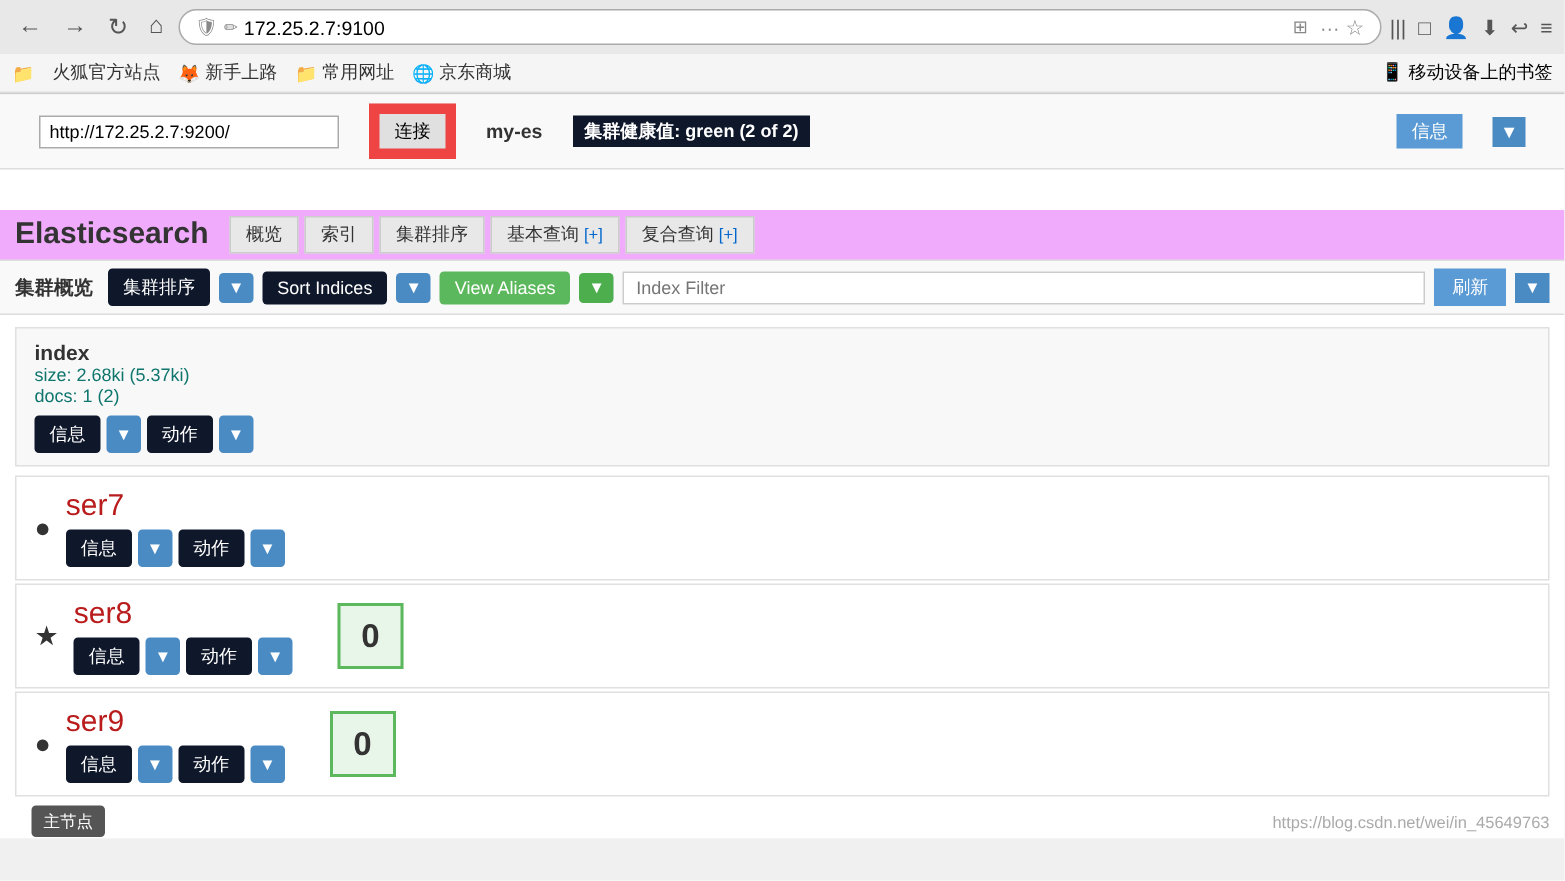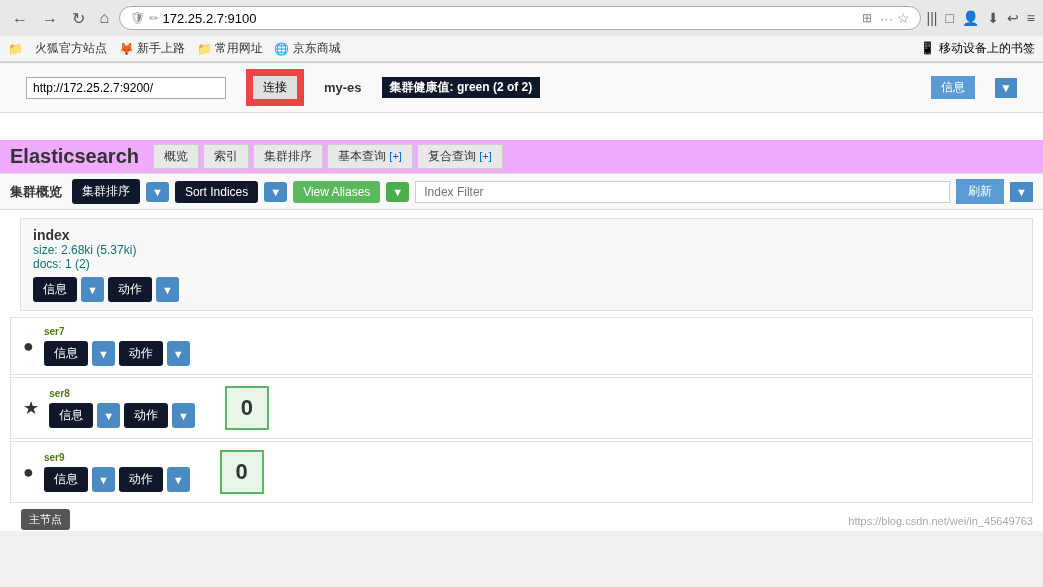--- a/index.html
+++ b/index.html
@@ -39,32 +39,32 @@
     .toolbar-label { font-size: 13px; font-weight: bold; color: #333; margin-right: 4px; }
     .btn-blue { background: #0f172a; color: white; border: none; padding: 4px 10px; cursor: pointer; font-size: 12px; border-radius: 3px; }
     .btn-blue-arrow { background: #4a8bc4; color: white; border: none; padding: 4px 6px; cursor: pointer; font-size: 11px; border-radius: 3px; }
     .btn-green { background: #5cb85c; color: white; border: none; padding: 4px 10px; cursor: pointer; font-size: 12px; border-radius: 3px; }
     .btn-green-arrow { background: #4cae4c; color: white; border: none; padding: 4px 6px; cursor: pointer; font-size: 11px; border-radius: 3px; }
     .index-filter { border: 1px solid #ccc; padding: 3px 8px; font-size: 12px; flex: 1; color: #6d28d9; }
     .refresh-btn { background: #5b9bd5; color: white; border: none; padding: 4px 12px; cursor: pointer; font-size: 12px; margin-left: auto; }
     .refresh-arrow { background: #4a8bc4; color: white; border: none; padding: 4px 6px; cursor: pointer; font-size: 11px; }
 
     
-    .index-panel { background: #f8f8f8; border: 1px solid #e0e0e0; margin: 8px 10px 0 20px; padding: 8px 12px; display: flex; align-items: flex-start; gap: 20px; }
+    .index-panel { background: #f8f8f8; border: 1px solid #e0e0e0; margin: 8px 10px 0 10px; padding: 8px 12px; display: flex; align-items: flex-start; gap: 20px; }
     .index-info h3 { font-size: 14px; font-weight: bold; color: #333; }
     .index-info p { font-size: 12px; color: #0f766e; }
     .index-actions { display: flex; gap: 4px; margin-top: 6px; }
 
     
     .nodes-container { padding: 6px 10px; }
     .node-row { display: flex; align-items: center; background: white; border: 1px solid #e0e0e0; margin-bottom: 2px; padding: 8px 12px; gap: 10px; position: relative; }
     .node-icon { font-size: 18px; }
     .node-icon.circle { color: #333; }
     .node-icon.star { color: #333; }
-    .node-name { font-size: 10px; font-weight: bold; color: #4d7c0f; min-width: 60px; }
+    .node-name { font-size: 20px; font-weight: normal; color: #b91c1c; min-width: 60px; }
     .node-btn-group { display: flex; gap: 4px; margin-top: 4px; }
     .node-info { display: flex; flex-direction: column; }
     .shard-box { width: 44px; height: 44px; border: 2px solid #5cb85c; background: #e8f5e9; display: flex; align-items: center; justify-content: center; font-size: 22px; font-weight: bold; color: #333; margin-left: 20px; }
     .tooltip { position: absolute; left: 10px; bottom: -28px; background: #555; color: white; padding: 3px 8px; font-size: 11px; border-radius: 3px; z-index: 10; white-space: nowrap; }
 
     
     .footer { text-align: right; padding: 4px 10px; font-size: 11px; color: #aaa; }
   </style>
 </head>
 <body>

